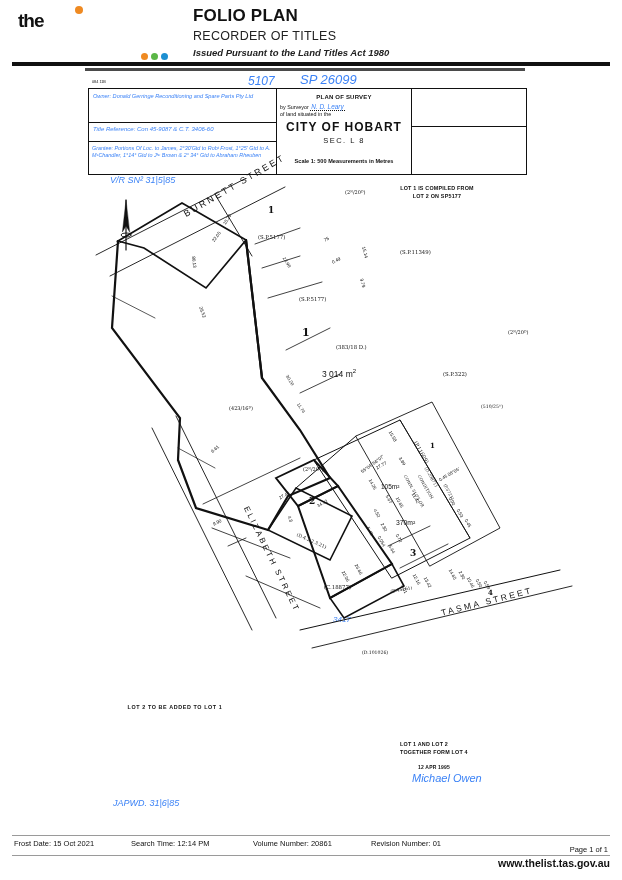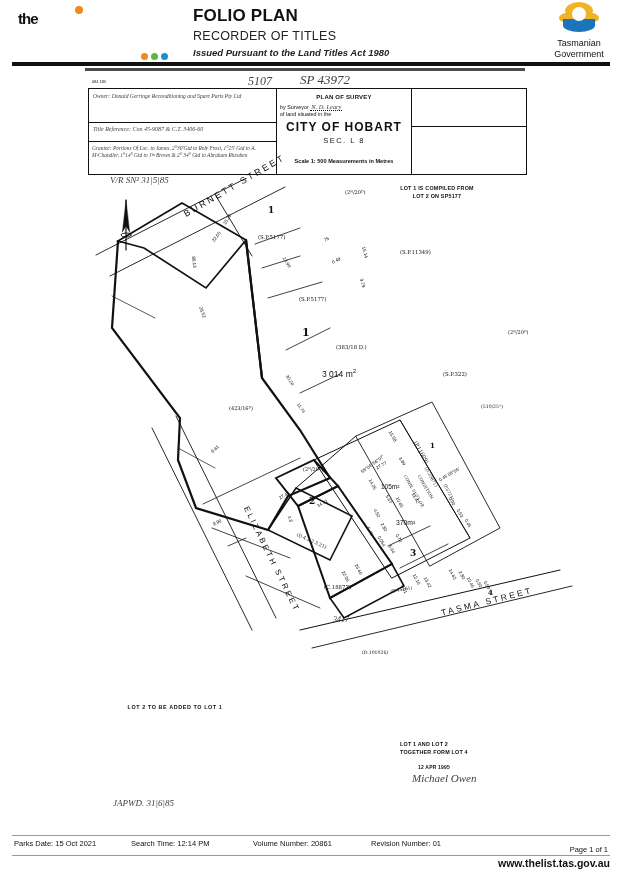--- a/index.html
+++ b/index.html
@@ -5,21 +5,21 @@
   html,body{margin:0;padding:0;background:#ffffff;}
   body{
     width:622px;height:880px;position:relative;overflow:hidden;
     font-family:"Liberation Sans",sans-serif;color:#111;
   }
   .page{position:absolute;inset:0;}
 
   
   .header{position:absolute;left:0;top:0;width:622px;height:66px;}
   .logo{position:absolute;left:14px;top:4px;width:160px;height:56px;}
-  .logo .the{position:absolute;left:4px;top:6px;font-size:15px;font-weight:700;letter-spacing:-1px;color:#111;}
+  .logo .the{position:absolute;left:4px;top:6px;font-size:19px;font-weight:700;letter-spacing:-1px;color:#111;}
   .logo .list{position:absolute;left:38px;top:-4px;font-size:53px;font-weight:700;letter-spacing:-3px;color:#111;line-height:56px;}
   .logo .dots{position:absolute;left:127px;top:42px;}
   .logo .dots i{display:inline-block;width:7px;height:7px;border-radius:50%;margin-right:3px;}
   .d-or{background:#ef8a22;}.d-gr{background:#5bb646;}.d-bl{background:#1d8fd1;}
   .logo .dot-top{position:absolute;left:61px;top:2px;width:8px;height:8px;border-radius:50%;background:#ef8a22;}
 
   .htitle{position:absolute;left:193px;top:6px;font-size:17px;font-weight:700;letter-spacing:.2px;}
   .hsub{position:absolute;left:193px;top:29px;font-size:12.5px;letter-spacing:.3px;color:#222;}
   .hsub2{position:absolute;left:193px;top:47px;font-size:9.5px;font-style:italic;font-weight:700;color:#222;}
 
@@ -37,21 +37,21 @@
   .hrule2{position:absolute;left:85px;top:68px;width:440px;height:3px;background:#2a2a2a;opacity:.85;}
 
   
   .tb{position:absolute;left:88px;top:88px;width:437px;height:85px;border:1.2px solid #111;}
   .tb .vl1{position:absolute;left:187px;top:0;width:1.2px;height:85px;background:#111;}
   .tb .vl2{position:absolute;left:322px;top:0;width:1.2px;height:85px;background:#111;}
   .tb .hl1{position:absolute;left:0;top:33px;width:187px;height:1.2px;background:#111;}
   .tb .hl2{position:absolute;left:0;top:52px;width:187px;height:1.2px;background:#111;}
   .tb .hl3{position:absolute;left:322px;top:37px;width:115px;height:1.2px;background:#111;}
 
-  .hw{font-family:Liberation Serif, serif;font-style:italic;color:#404040;}
+  .hw{font-family:Liberation Sans, sans-serif;font-style:italic;color:#3b82f6;}
   .owner{position:absolute;left:4px;top:3px;width:180px;font-size:5.6px;line-height:8px;}
   .titleref{position:absolute;left:4px;top:37px;width:180px;font-size:6px;}
   .grantee{position:absolute;left:3px;top:56px;width:183px;font-size:5.4px;line-height:7.2px;}
 
   .mid{position:absolute;left:188px;top:0;width:134px;height:85px;text-align:center;}
   .mid .pos{position:absolute;left:0;top:5px;width:134px;font-size:6px;font-weight:700;letter-spacing:.2px;}
   .mid .surv{position:absolute;left:3px;top:14px;width:128px;font-size:5.4px;text-align:left;}
   .mid .surv u{text-decoration:none;border-bottom:.6px dotted #111;padding:0 1px;}
   .mid .sit{position:absolute;left:3px;top:22px;font-size:5.4px;}
   .mid .city{position:absolute;left:0;top:31px;width:134px;font-size:12px;font-weight:700;letter-spacing:1px;}
@@ -100,38 +100,26 @@
       <span class="the">the</span>
       <span class="dot-top"></span>
       <span class="dots">
         <i class="d-or"></i><i class="d-gr"></i><i class="d-bl"></i>
       </span>
     </div>
     <div class="htitle">FOLIO PLAN</div>
     <div class="hsub">RECORDER OF TITLES</div>
     <div class="hsub2">Issued Pursuant to the Land Titles Act 1980</div>
 
-    <div class="crest">
-      <div class="badge">
-        <span class="c1"></span>
-          <span class="c2"></span>
-          <span class="c3"></span>
-          <span class="cw"></span>
-      </div>
-      <div class="cl">
-        <div>Tasmanian</div>
-        <div>Government</div>
-      </div>
-    </div>
     <div class="hrule"></div>
   </div>
   <div class="hrule2"></div>
 
   <div class="hwtop1 hw">5107</div>
-  <div class="hwtop2 hw">SP 43972</div>
+  <div class="hwtop2 hw">SP 26099</div>
   <div class="hwleft hw">V/R SN²  31|5|85</div>
   <div class="hwbot hw">JAPWD.  31|6|85</div>
   <div class="hwmid hw">3417</div>
 
   <div class="tiny" style="left:92px;top:80px;">084 11B</div>
 
   <div class="tb">
     <div class="vl1"></div>
       <div class="vl2"></div>
     <div class="hl1"></div>
@@ -328,21 +316,21 @@
     <div class="small" style="left:479px;top:400px;transform:rotate(62deg);transform-origin:left top;">0.50</div>
     <div class="small" style="left:487px;top:402px;transform:rotate(62deg);transform-origin:left top;">0.59</div>
     <div class="small" style="left:358px;top:385px;transform:rotate(62deg);transform-origin:left top;">26.66</div>
     <div class="small" style="left:345px;top:392px;transform:rotate(62deg);transform-origin:left top;">22.06</div>
     <div class="small" style="left:300px;top:224px;transform:rotate(56deg);transform-origin:left top;">11.74</div>
     <div class="small" style="left:289px;top:196px;transform:rotate(58deg);transform-origin:left top;">30.20</div>
   </div>
 
   <div class="frule"></div>
   <div class="fmeta" style="left:14px;">
-    <span>Parks Date:</span>
+    <span>Frost Date:</span>
     <span>15 Oct 2021</span>
   </div>
   <div class="fmeta" style="left:131px;">
     <span>Search Time:</span>
     <span>12:14 PM</span>
   </div>
   <div class="fmeta" style="left:253px;">
     <span>Volume Number:</span>
     <span>20861</span>
   </div>

